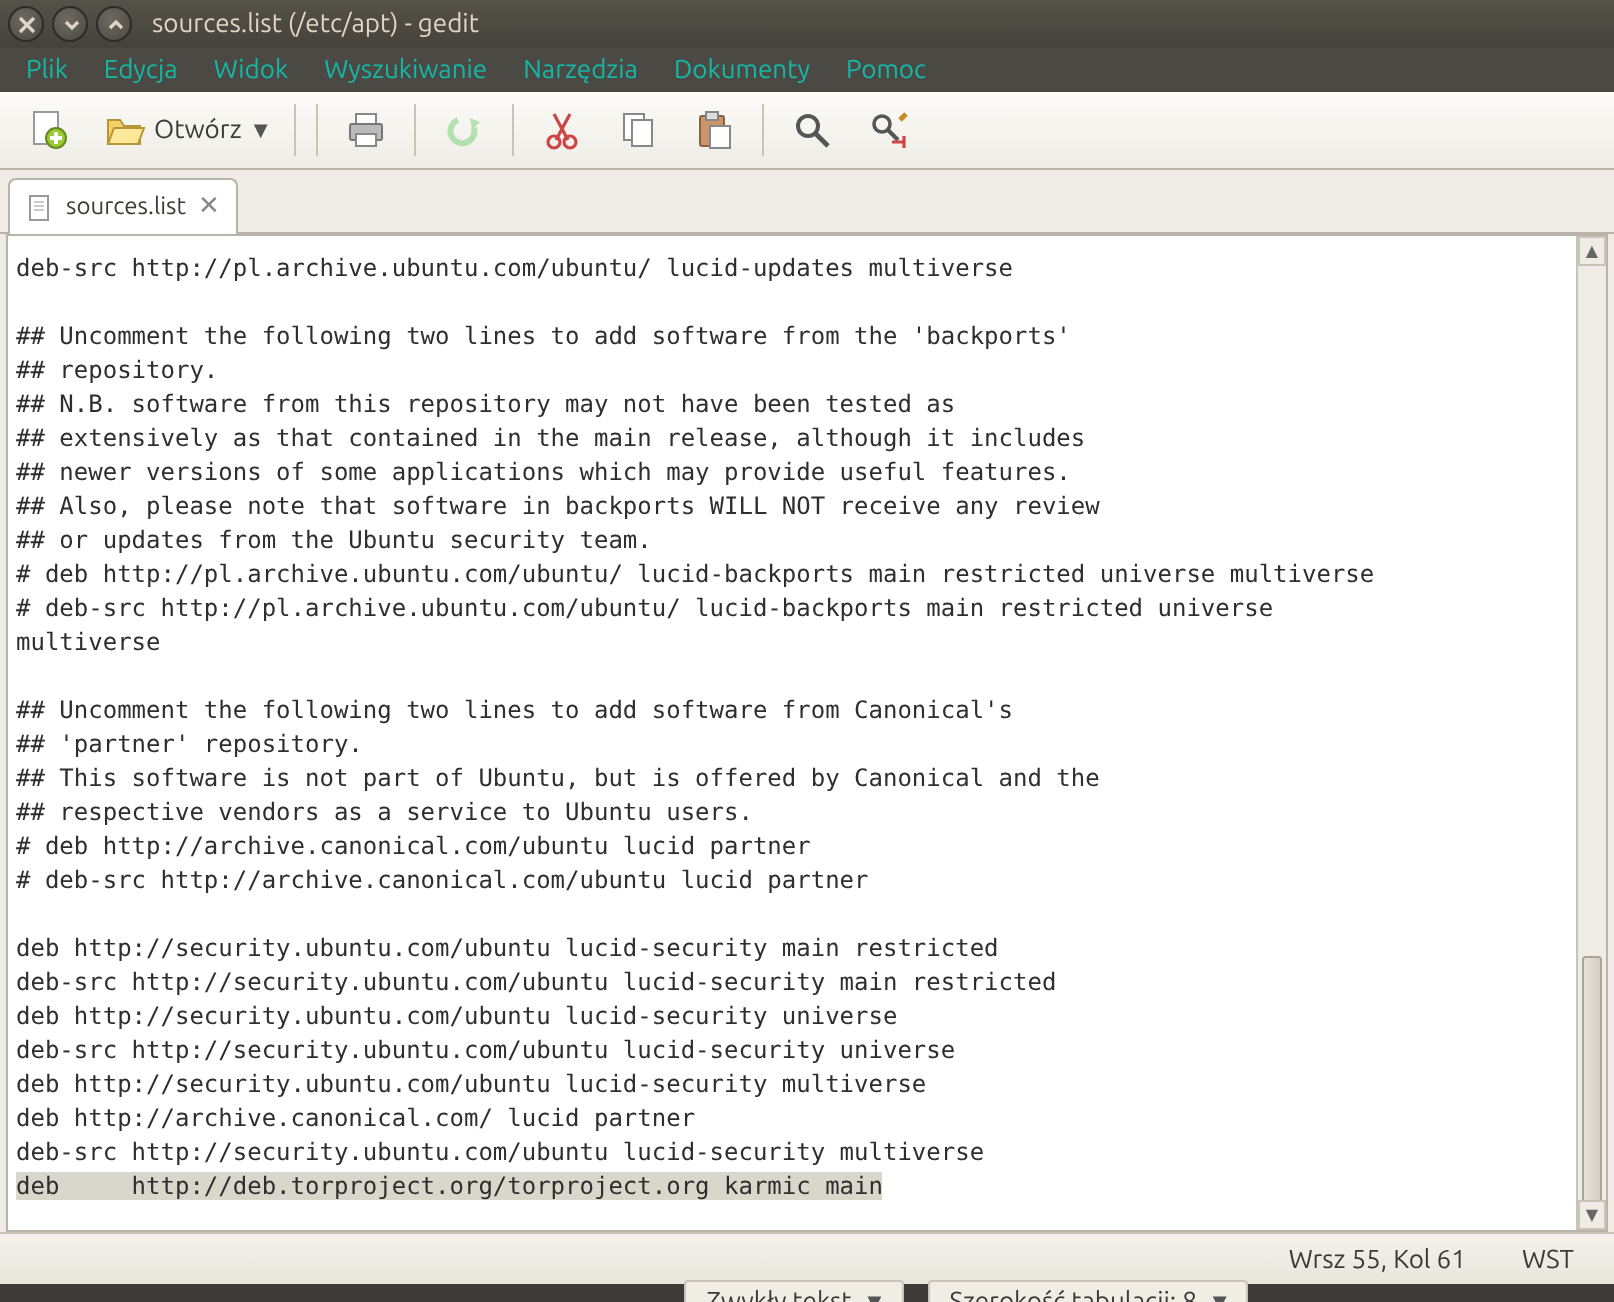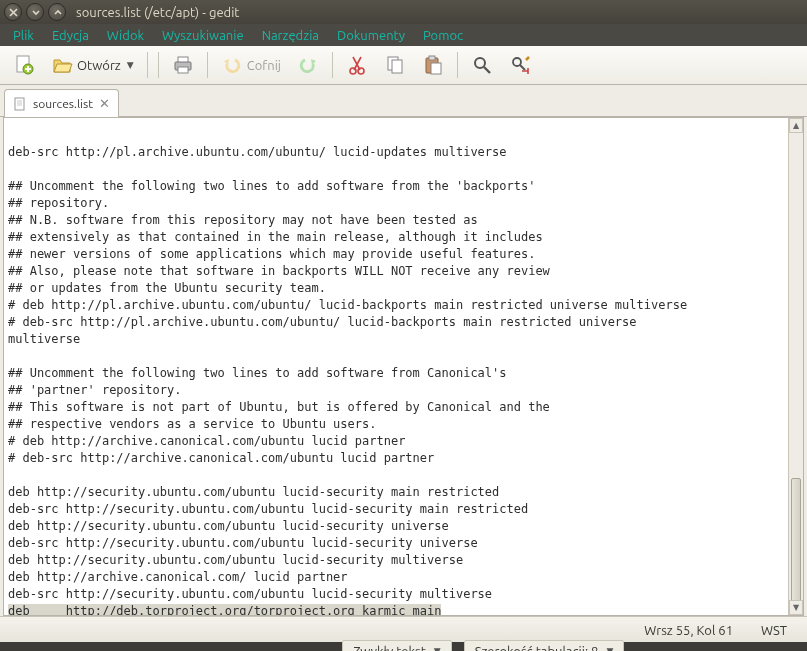--- a/index.html
+++ b/index.html
@@ -101,21 +101,21 @@
   height: 100%;
   border: 1px solid #b8b4a9;
   overflow: hidden;
   position: relative;
 }
 .editor-content {
   font-family: "DejaVu Sans Mono", monospace;
   font-size: 12px;
   line-height: 17px;
   color: #2e2e2e;
-  padding: 20px 4px;
+  padding: 2px 4px;
   white-space: pre;
 }
 .editor-content .hl { background: #d9d6cc; display: inline; }
 .scrollbar {
   position: absolute;
   right: 0; top: 0;
   width: 15px;
   height: 100%;
   background: #eeece5;
   border-left: 1px solid #c8c4b8;
@@ -229,27 +229,20 @@
   <div class="tbtn">
     <svg width="22" height="22" viewBox="0 0 22 22">
         <rect x="6" y="3" width="10" height="6" fill="#fff" stroke="#888"></rect>
         <rect x="3" y="8" width="16" height="8" fill="#bbb" stroke="#777" rx="1"></rect>
         <rect x="6" y="13" width="10" height="6" fill="#fff" stroke="#888"></rect>
       </svg>
   </div>
   <div class="sep"></div>
   <div class="tbtn disabled">
     <svg width="22" height="22" viewBox="0 0 22 22">
-        <path d="M14 6 A6 6 0 1 1 6 10" stroke="#f2c14e" stroke-width="3" fill="none"></path>
-        <path d="M3 7 L8 5 L7 11 Z" fill="#f2c14e"></path>
-      </svg>
-    <span class="lbl">Cofnij</span>
-  </div>
-  <div class="tbtn disabled">
-    <svg width="22" height="22" viewBox="0 0 22 22">
         <path d="M8 6 A6 6 0 1 0 16 10" stroke="#6c6" stroke-width="3" fill="none"></path>
         <path d="M19 7 L14 5 L15 11 Z" fill="#6c6"></path>
       </svg>
   </div>
   <div class="sep"></div>
   <div class="tbtn">
     <svg width="22" height="22" viewBox="0 0 22 22">
         <path d="M7 3 L14 16 M15 3 L8 16" stroke="#c44" stroke-width="1.6"></path>
         <circle cx="7" cy="17" r="3" fill="none" stroke="#c44" stroke-width="1.6"></circle>
         <circle cx="15" cy="17" r="3" fill="none" stroke="#c44" stroke-width="1.6"></circle>

